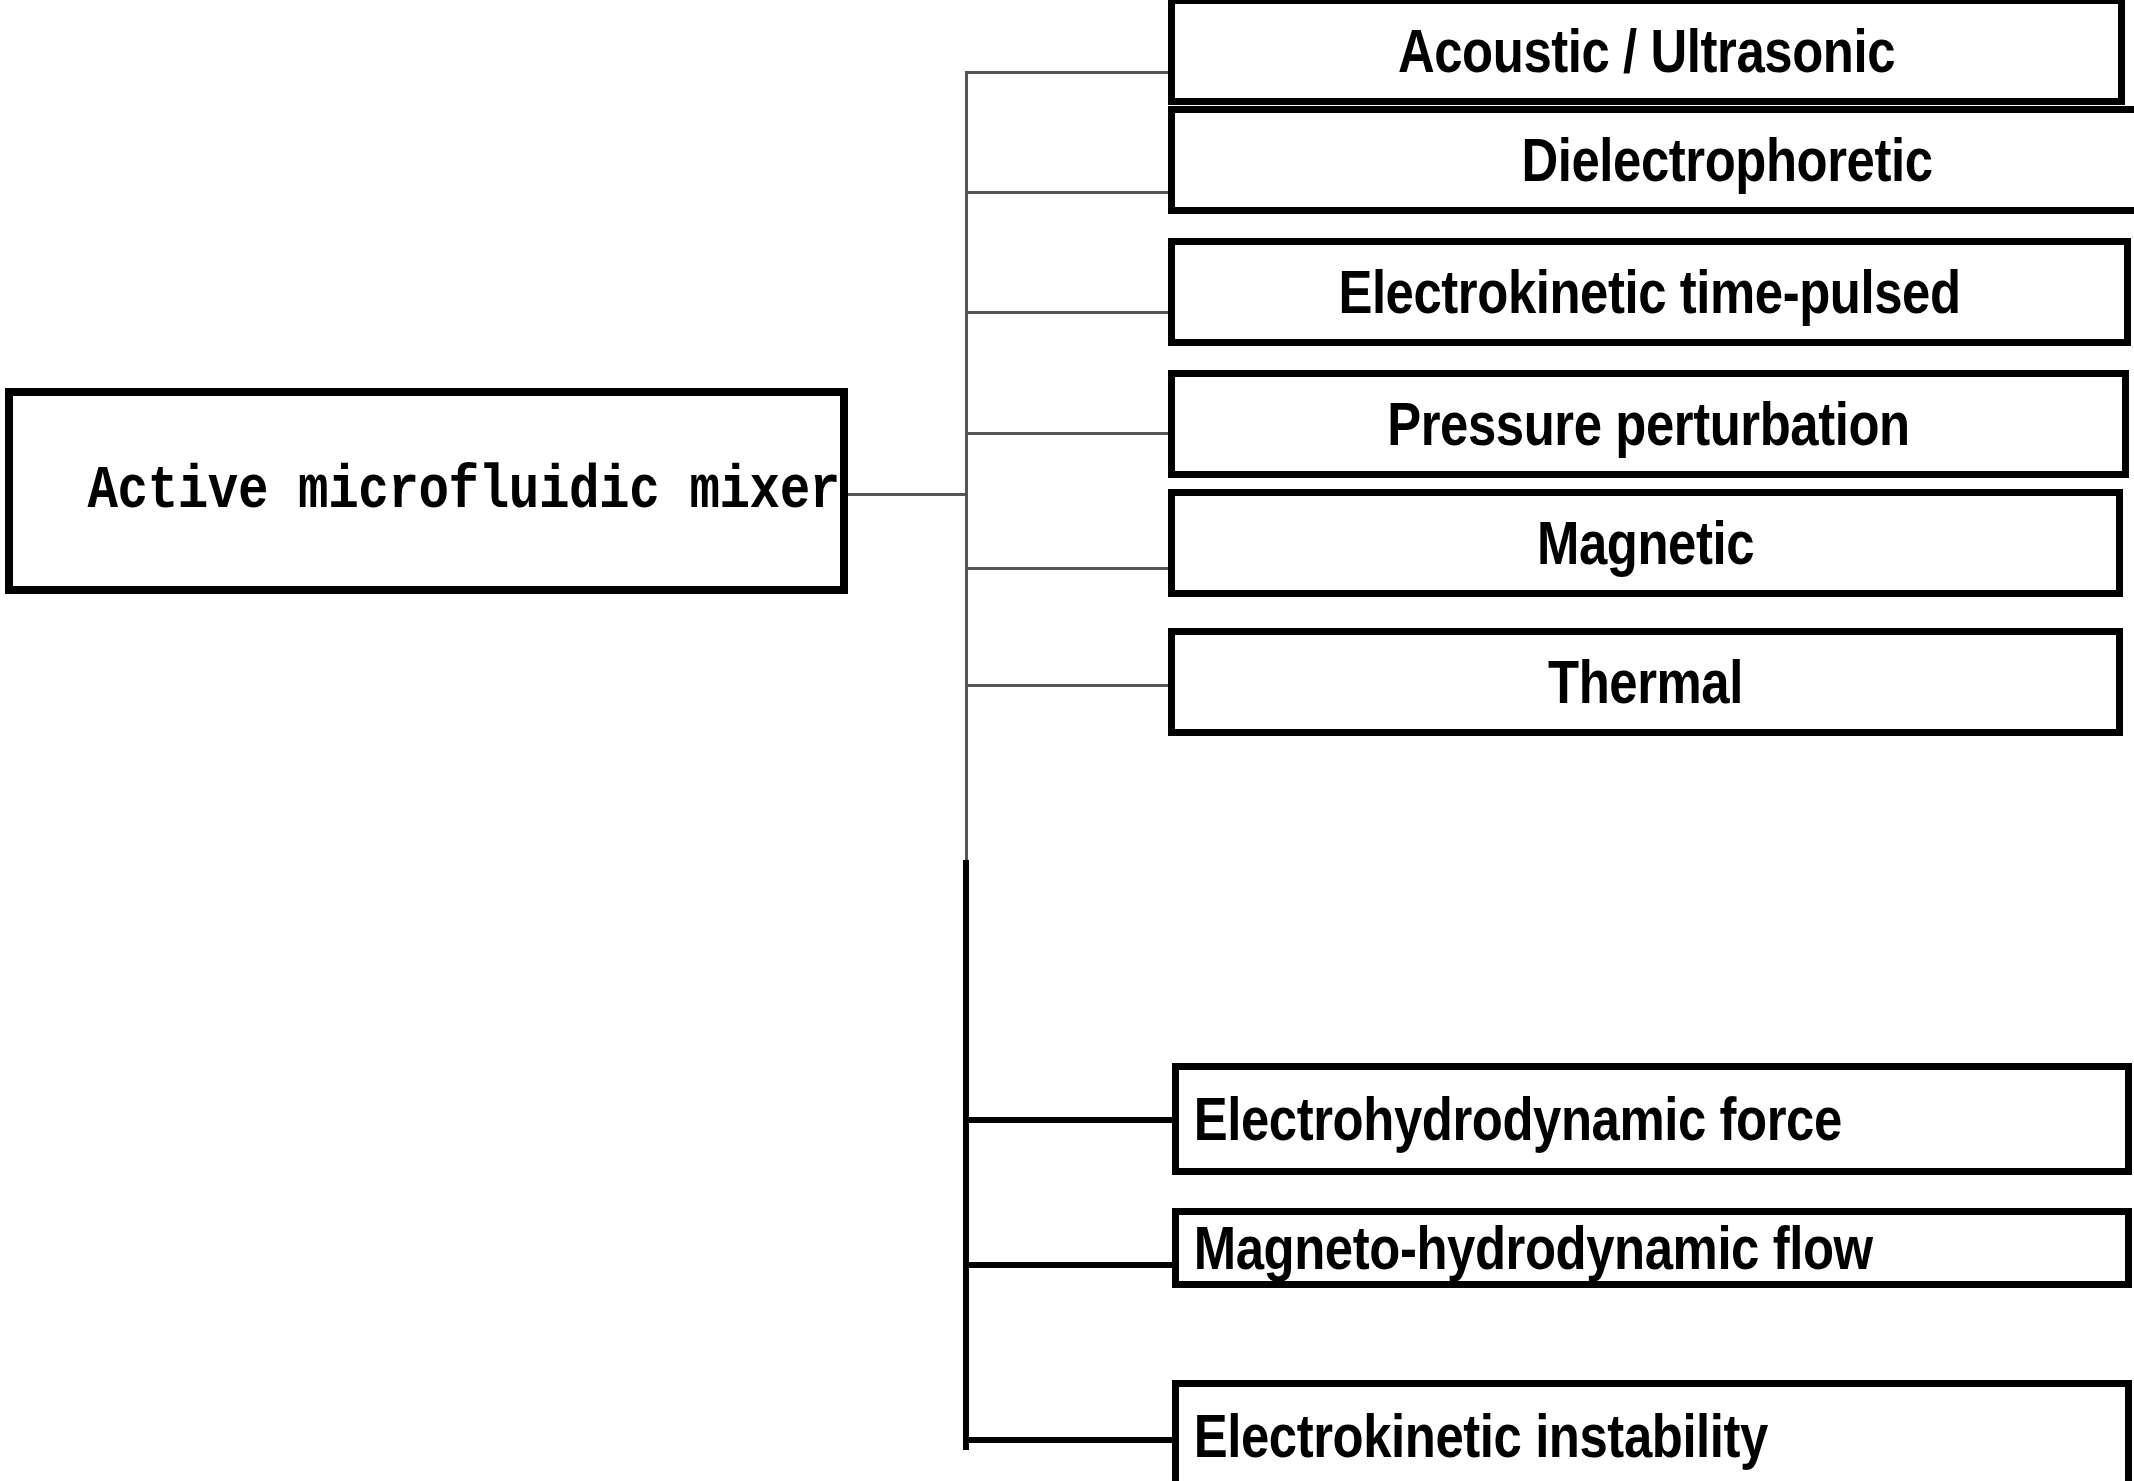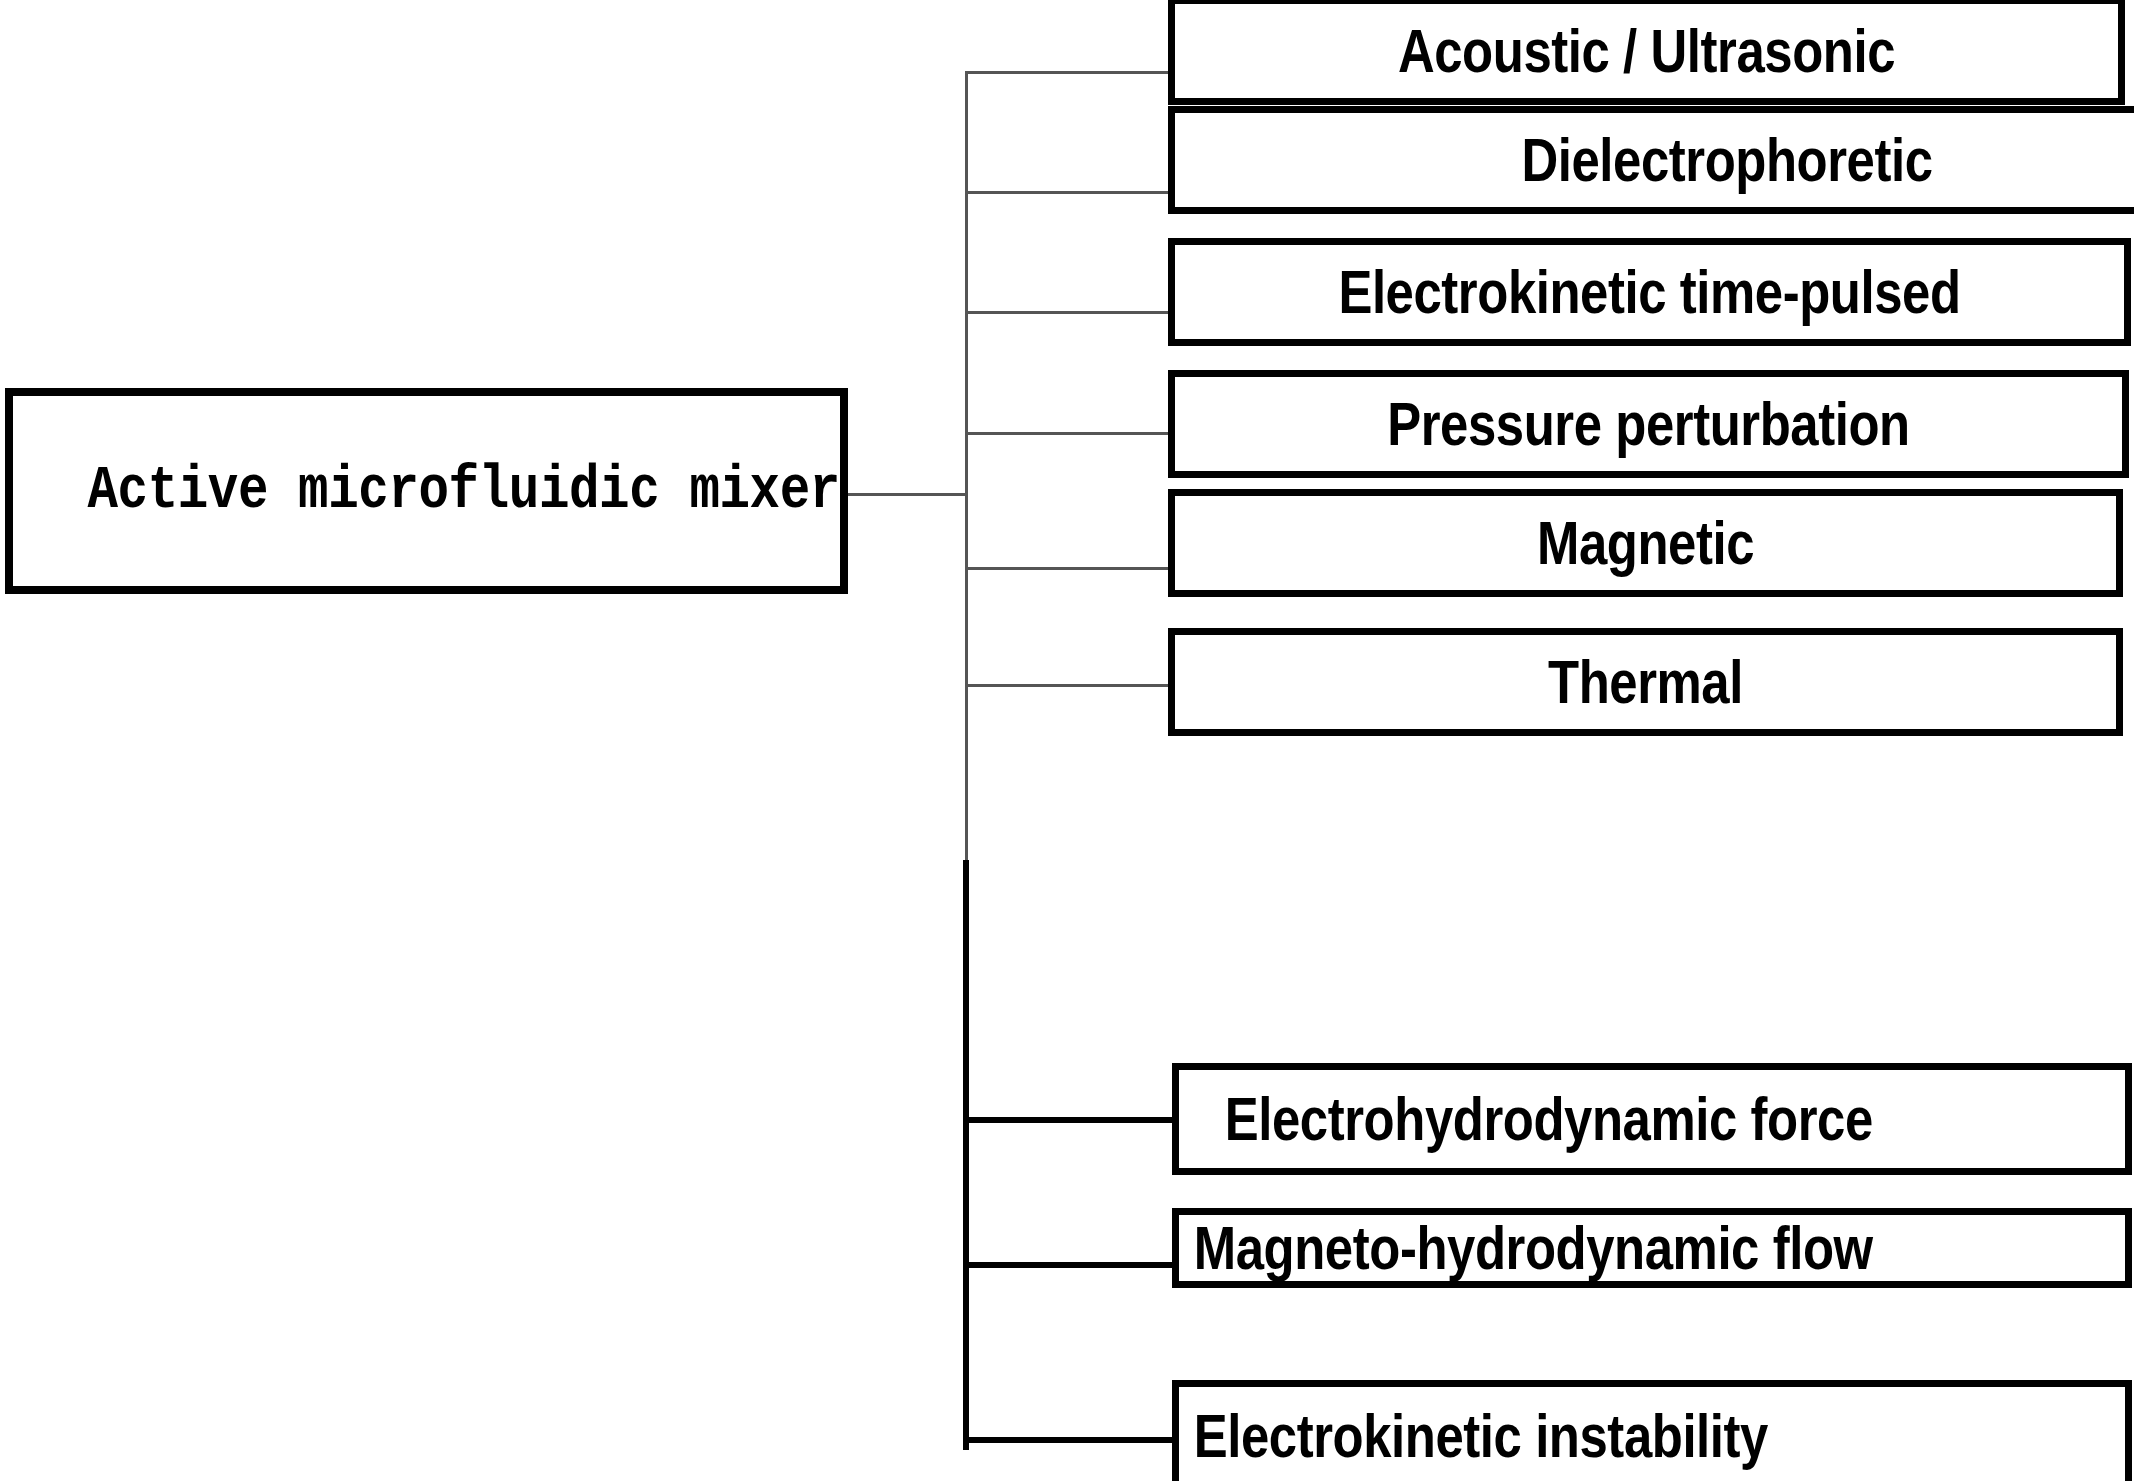--- a/index.html
+++ b/index.html
@@ -105,21 +105,21 @@
   </div>
 
   <div class="node center" style="left:1168px; top:489px; width:955px; height:108px;justify-content:flex-end;">
     <span class="label">Magnetic</span>
   </div>
 
   <div class="node center" style="left:1168px; top:628px; width:955px; height:108px;">
     <span class="label">Thermal</span>
   </div>
 
-  <div class="node leftal" style="left:1172px; top:1063px; width:960px; height:112px;padding-left:31px;">
+  <div class="node leftal" style="left:1172px; top:1063px; width:960px; height:112px;">
     <span class="label">Electrohydrodynamic force</span>
   </div>
 
   <div class="node leftal" style="left:1172px; top:1208px; width:960px; height:80px;">
     <span class="label">Magneto-hydrodynamic flow</span>
   </div>
 
   <div class="node leftal" style="left:1172px; top:1380px; width:960px; height:112px;">
     <span class="label">Electrokinetic instability</span>
   </div>

